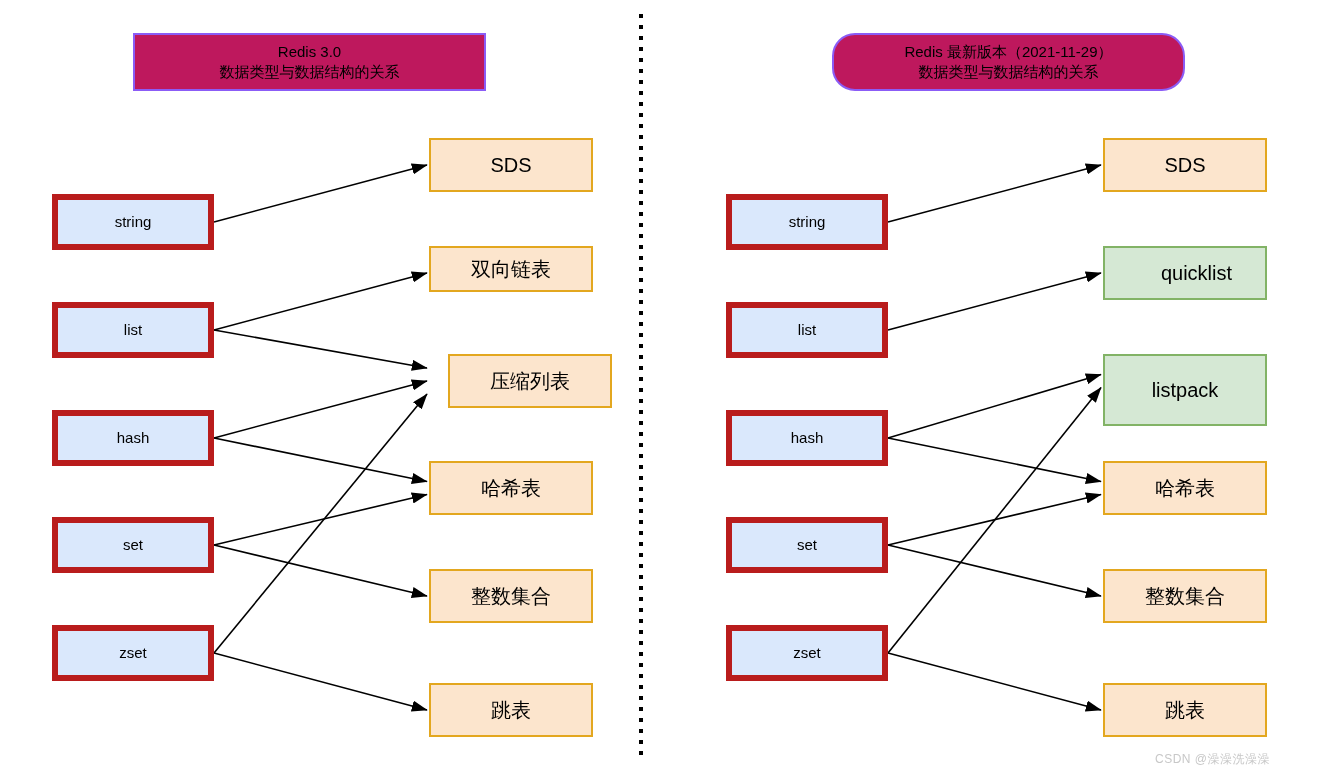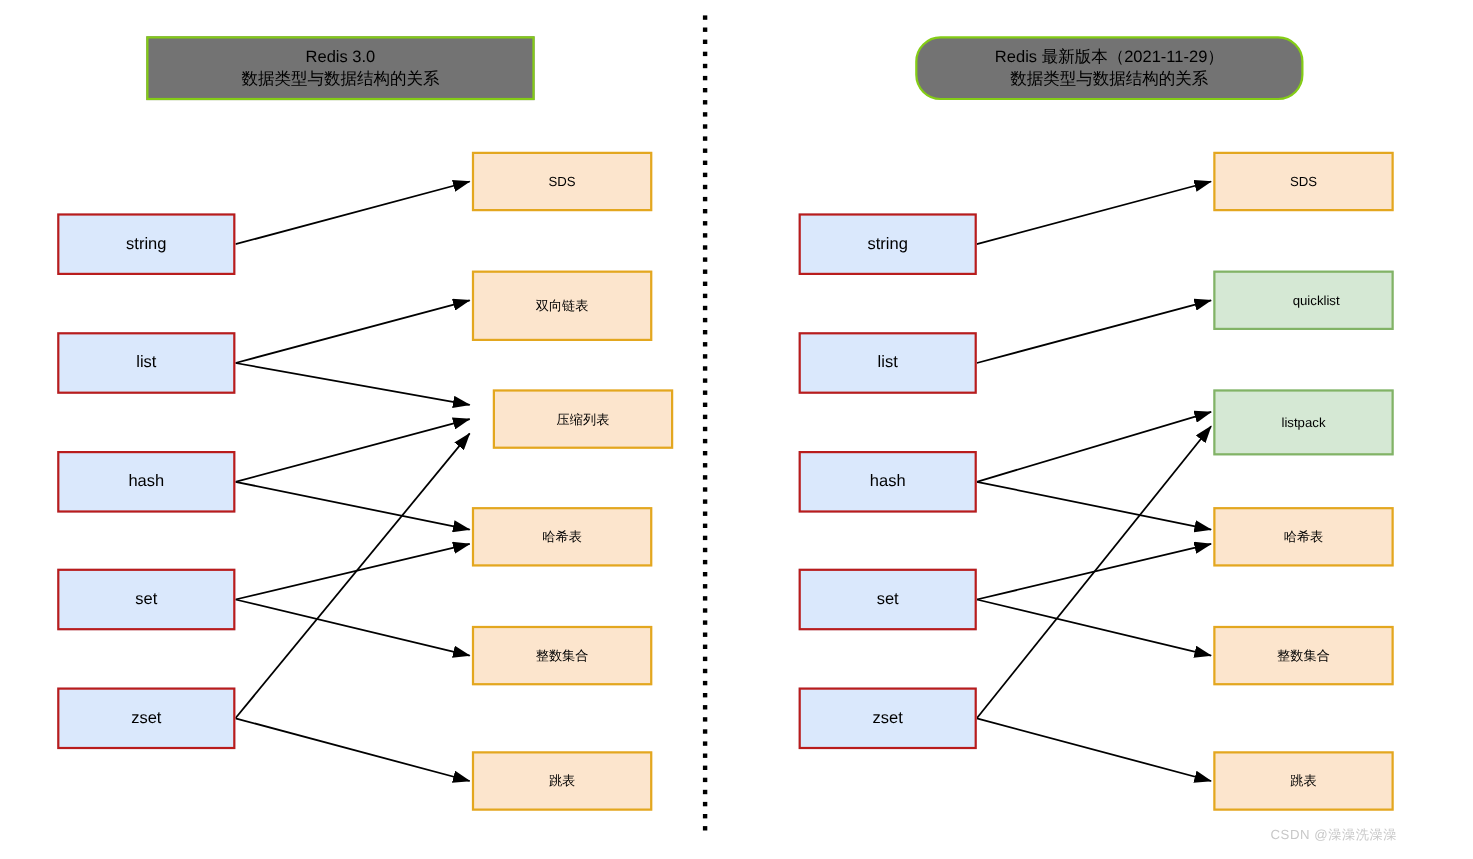--- a/index.html
+++ b/index.html
@@ -32,34 +32,34 @@
     position: absolute;
     box-sizing: border-box;
     display: flex;
     align-items: center;
     justify-content: center;
     text-align: center;
     line-height: 1.35;
     white-space: pre-line;
   }
   .title-box {
-    background: #737373;
-    border: 2px solid #84cc16;
+    background: #be185d;
+    border: 2px solid #8b5cf6;
     font-size: 15px;
     color: #000;
   }
   .type-box {
     background: #dae8fc;
-    border: 2px solid #b91c1c;
+    border: 6px solid #b91c1c;
     font-size: 15px;
   }
   .struct-box {
     background: #fce5cd;
     border: 2px solid #e3a71f;
-    font-size: 12px;
+    font-size: 20px;
   }
   .struct-box.green {
     background: #d5e8d4;
     border: 2px solid #82b366;
   }
   .watermark {
     position: absolute;
     font-size: 12px;
     color: #c8c8c8;
     letter-spacing: 0.5px;
@@ -169,34 +169,34 @@
 
   <div id="nodes-layer">
       <div class="node title-box" style="left: 133px; top: 33px; width: 353px; height: 58px;">Redis 3.0
 数据类型与数据结构的关系</div>
       <div class="node type-box" style="left: 52px; top: 194px; width: 162px; height: 56px;">string</div>
       <div class="node type-box" style="left: 52px; top: 302px; width: 162px; height: 56px;">list</div>
       <div class="node type-box" style="left: 52px; top: 410px; width: 162px; height: 56px;">hash</div>
       <div class="node type-box" style="left: 52px; top: 517px; width: 162px; height: 56px;">set</div>
       <div class="node type-box" style="left: 52px; top: 625px; width: 162px; height: 56px;">zset</div>
       <div class="node struct-box" style="left: 429px; top: 138px; width: 164px; height: 54px;">SDS</div>
-      <div class="node struct-box" style="left: 429px; top: 246px; width: 164px; height: 64px;">双向链表</div>
+      <div class="node struct-box" style="left: 429px; top: 246px; width: 164px; height: 46px;">双向链表</div>
       <div class="node struct-box" style="left: 448px; top: 354px; width: 164px; height: 54px;">压缩列表</div>
       <div class="node struct-box" style="left: 429px; top: 461px; width: 164px; height: 54px;">哈希表</div>
       <div class="node struct-box" style="left: 429px; top: 569px; width: 164px; height: 54px;">整数集合</div>
       <div class="node struct-box" style="left: 429px; top: 683px; width: 164px; height: 54px;">跳表</div>
       <div class="node title-box" style="left: 832px; top: 33px; width: 353px; height: 58px; border-radius: 23px;">Redis 最新版本（2021-11-29）
 数据类型与数据结构的关系</div>
       <div class="node type-box" style="left: 726px; top: 194px; width: 162px; height: 56px;">string</div>
       <div class="node type-box" style="left: 726px; top: 302px; width: 162px; height: 56px;">list</div>
       <div class="node type-box" style="left: 726px; top: 410px; width: 162px; height: 56px;">hash</div>
       <div class="node type-box" style="left: 726px; top: 517px; width: 162px; height: 56px;">set</div>
       <div class="node type-box" style="left: 726px; top: 625px; width: 162px; height: 56px;">zset</div>
       <div class="node struct-box" style="left: 1103px; top: 138px; width: 164px; height: 54px;">SDS</div>
       <div class="node struct-box green" style="left: 1103px; top: 246px; width: 164px; height: 54px; padding-left: 23px;">quicklist</div>
-      <div class="node struct-box green" style="left: 1103px; top: 354px; width: 164px; height: 60px;">listpack</div>
+      <div class="node struct-box green" style="left: 1103px; top: 354px; width: 164px; height: 72px;">listpack</div>
       <div class="node struct-box" style="left: 1103px; top: 461px; width: 164px; height: 54px;">哈希表</div>
       <div class="node struct-box" style="left: 1103px; top: 569px; width: 164px; height: 54px;">整数集合</div>
       <div class="node struct-box" style="left: 1103px; top: 683px; width: 164px; height: 54px;">跳表</div>
     </div>
 
   <div class="watermark" style="left: 1155px; top: 751px;">CSDN @澡澡洗澡澡</div>
 </div>
 
 </body></html>

